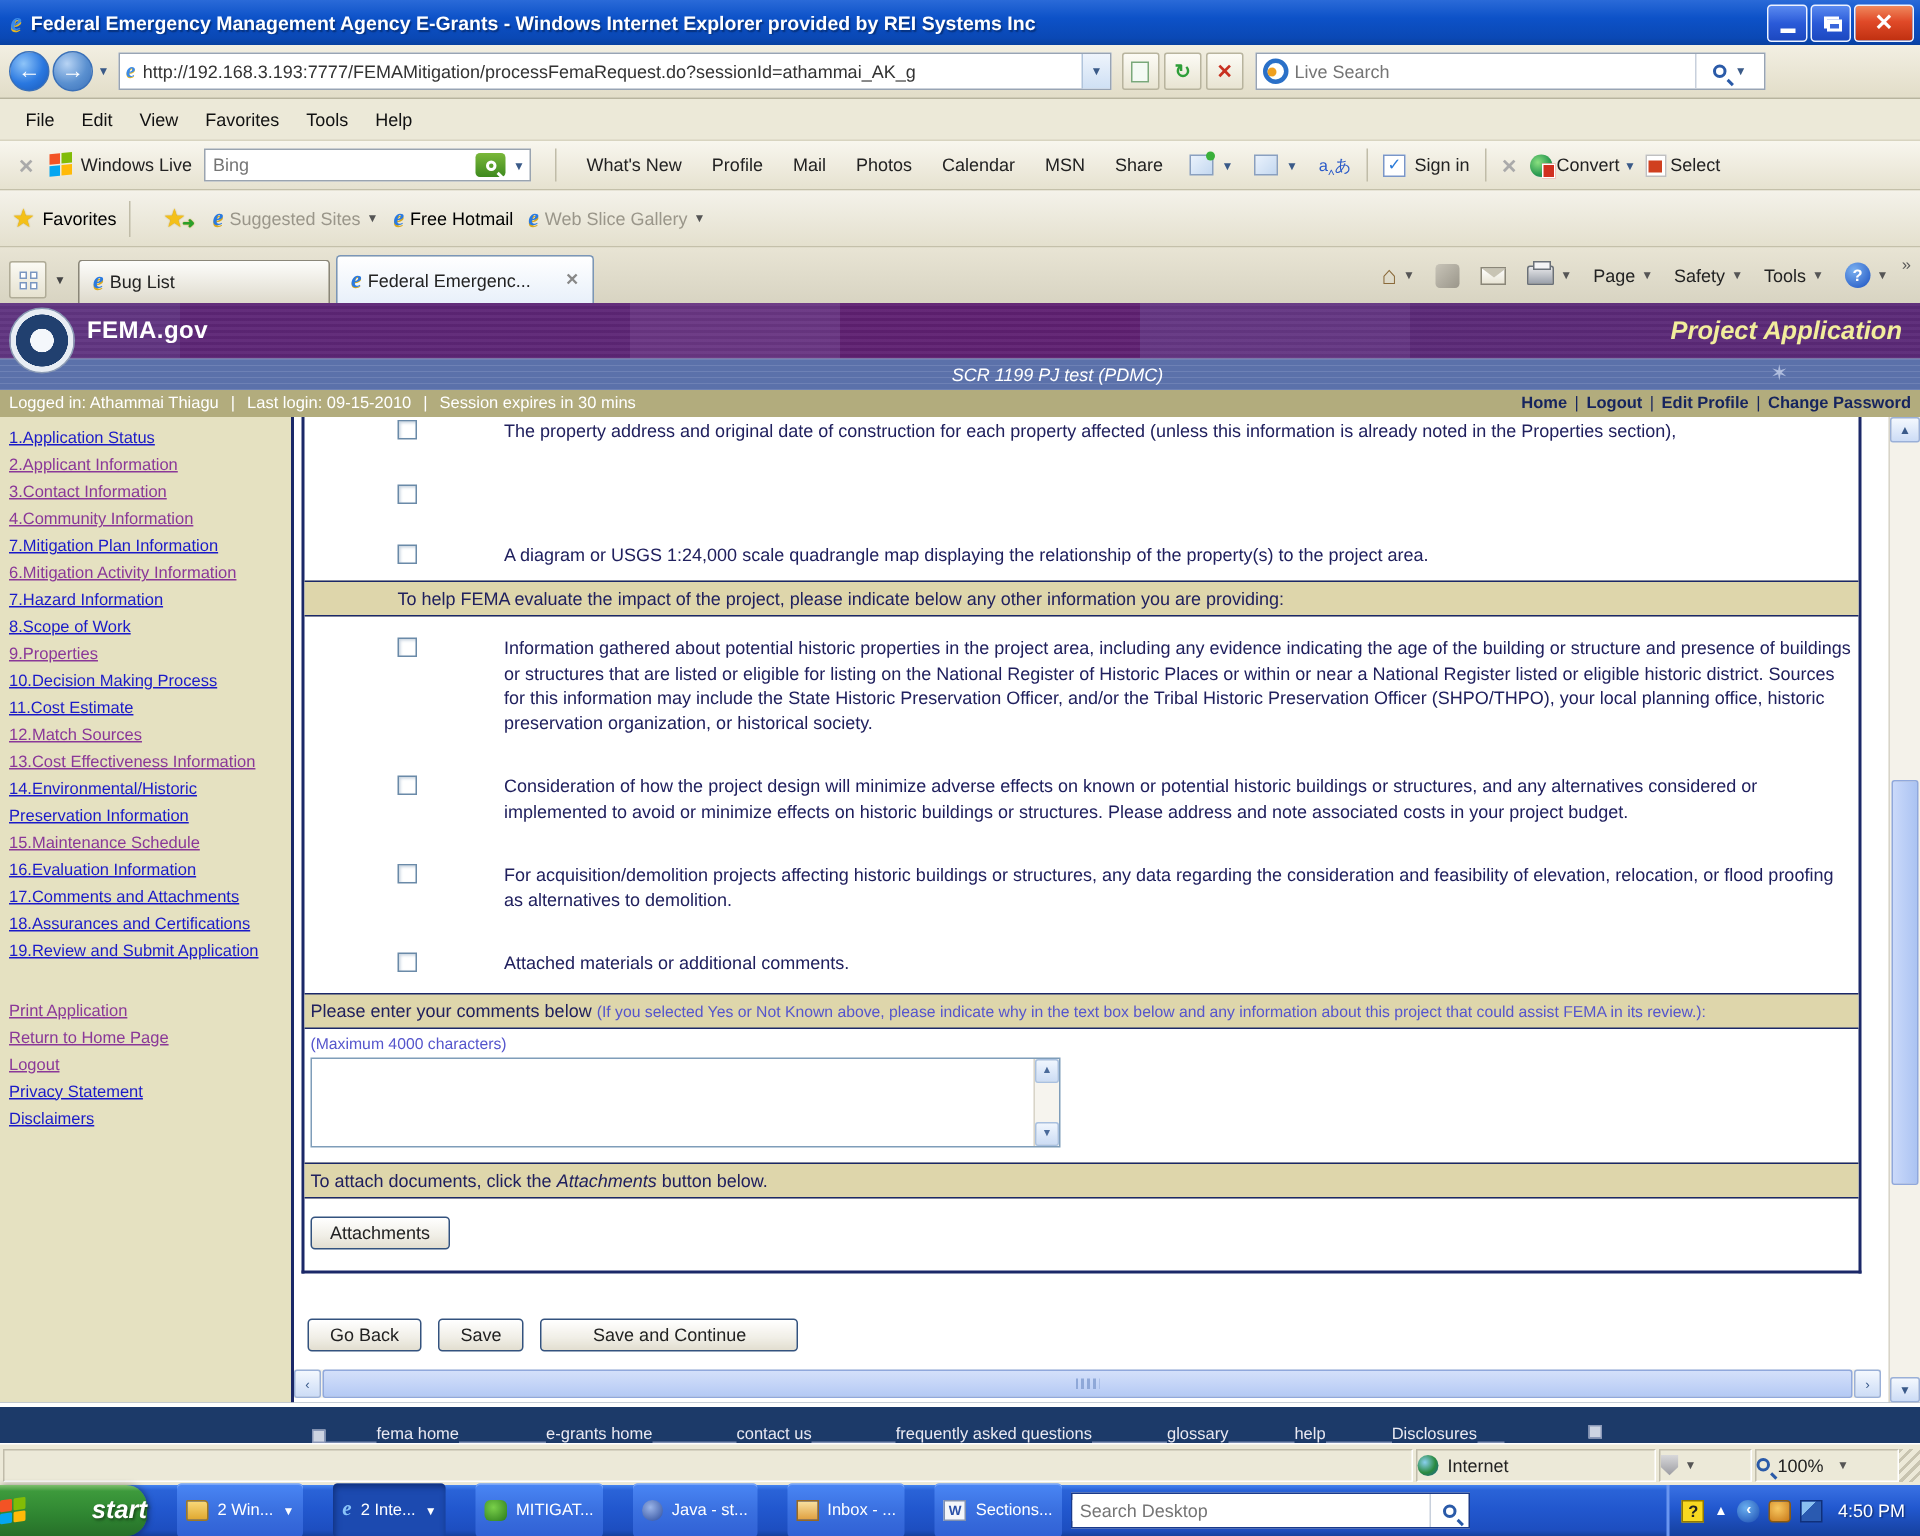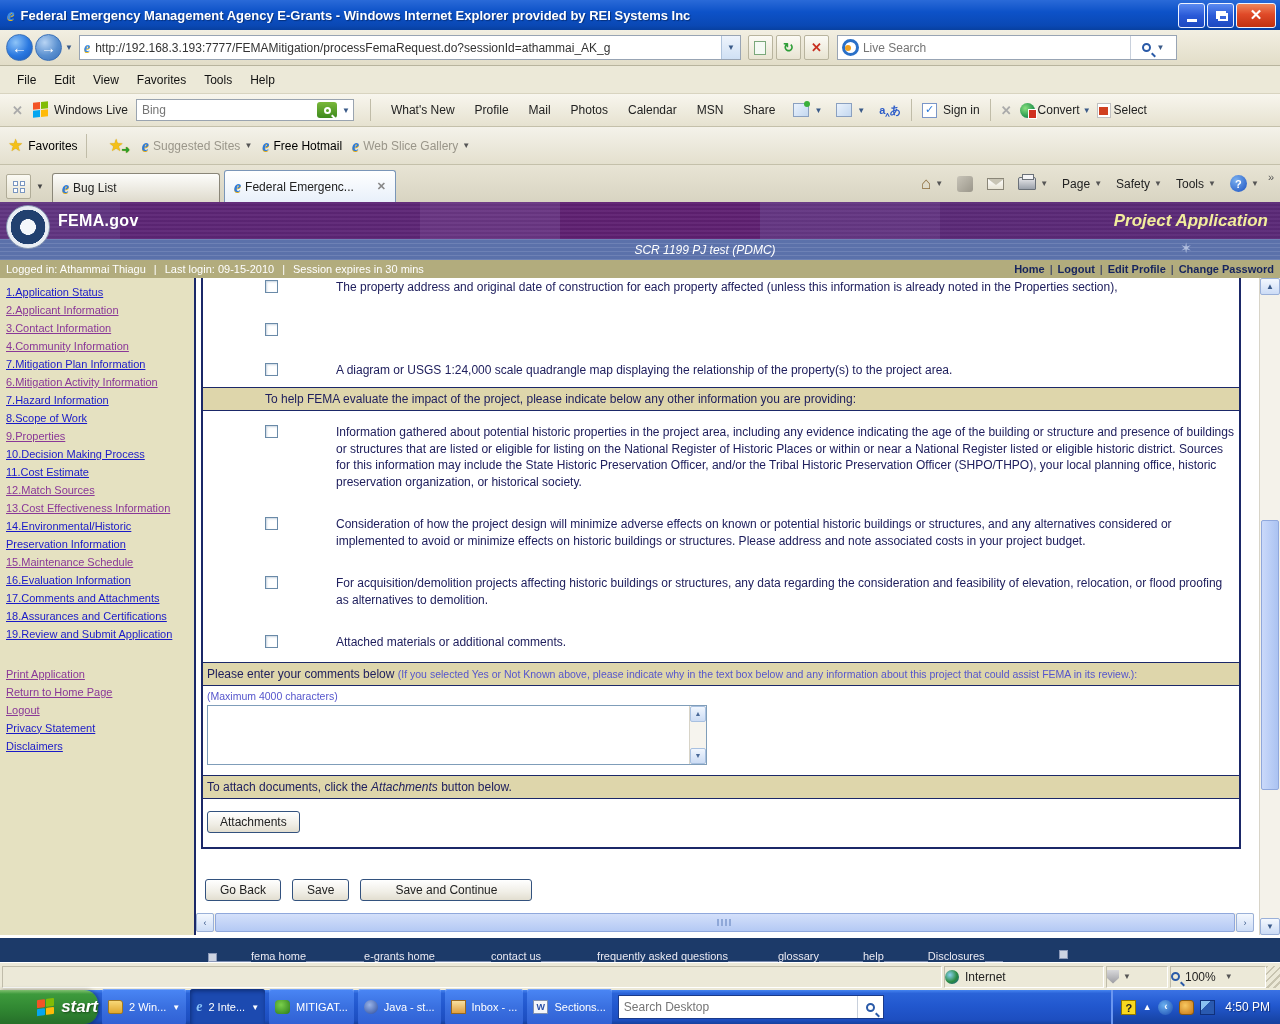--- a/index.html
+++ b/index.html
@@ -47,21 +47,21 @@
   .liveflag span { display:inline-block; width:7px; height:7px; margin:0 1px 1px 0; float:left; }
   .lf1{background:#f35325}.lf2{background:#81bc06}.lf3{background:#05a6f0}.lf4{background:#ffba08}
   .bingbox { width:218px; height:22px; background:#fff; border:1px solid #9aa4b0; display:flex; align-items:center; margin:0 6px 0 8px; padding-left:5px; }
   .bingbox input { border:none; outline:none; flex:1; font-size:12px; color:#888; font-family:"Liberation Sans",sans-serif; }
   .binggo { width:20px; height:16px; background:linear-gradient(180deg,#7ab83a,#3e8a1e); border-radius:3px; display:flex; align-items:center; justify-content:center; margin-right:2px; }
   .binggo .mag { border-color:#fff; width:7px; height:7px; } .binggo .mag::after { background:#fff; left:5px; top:7px; }
   .livesep { width:1px; height:22px; background:#c0bca8; margin:0 10px; }
   .livelink { padding:0 10px; color:#222; white-space:nowrap; }
   .liveico { width:16px; height:14px; border:1px solid #8aa0c0; background:linear-gradient(135deg,#eaf2fc,#c4d8f0); margin:0 2px 0 8px; position:relative; }
   .liveico.map::after { content:""; position:absolute; right:-2px; top:-3px; width:6px; height:6px; border-radius:50%; background:#3ab03a; }
-  .translate { color:#2a5ac8; font-size:11px; font-weight:bold; margin-left:8px;text-align:right; }
+  .translate { color:#2a5ac8; font-size:11px; font-weight:normal; margin-left:8px;text-align:right; }
   .signico { width:15px; height:15px; border:1px solid #7a96c8; background:#fff; position:relative; margin-right:6px; }
   .signico::after { content:"✓"; color:#2a7ad8; font-size:11px; position:absolute; left:2px; top:-1px; }
   .convglobe { width:15px; height:15px; border-radius:50%; background:radial-gradient(circle at 35% 35%,#8ae080,#2a9a50 60%,#1a6a90); margin-right:3px; position:relative; }
   .convglobe::after { content:""; position:absolute; right:-2px; bottom:-1px; width:7px; height:8px; background:#d03020; border:1px solid #fff; }
   .selico { width:14px; height:15px; background:#fff; border:1px solid #c0c0c0; position:relative; margin-right:3px; }
   .selico::after { content:""; position:absolute; left:1px; top:3px; width:9px; height:8px; background:#d04020; }
 
   
   .favrow { height:38px; background:linear-gradient(180deg,#f4f2ea,#e4e0ce); border-bottom:1px solid #c4c0aa; display:flex; align-items:center; padding:0 8px; font-size:12px; }
   .star { color:#f4c018; font-size:17px; text-shadow:0 0 1px #b88a00; margin-right:5px; }
@@ -160,24 +160,24 @@
   .statusbar { height:28px; background:#ece9d8; border-top:1px solid #fff; display:flex; align-items:center; font-size:12px; color:#222; }
   .spane { height:22px; border:1px solid; border-color:#c0bcaa #fff #fff #c0bcaa; margin-left:2px; display:flex; align-items:center; padding:0 0; }
   .spane.big { flex:1; }
   .globe { width:14px; height:14px; border-radius:50%; background:radial-gradient(circle at 35% 35%,#8ad0f0,#2a8a40 55%,#1a5aa0); margin-right:6px; }
   .shield { width:12px; height:14px; background:linear-gradient(180deg,#d8d8da,#9a9aa0); clip-path:polygon(0 0,100% 0,100% 60%,50% 100%,0 60%); }
   .szoom { display:flex; align-items:center; gap:5px; }
   .gripcorner { width:14px; height:22px; background:repeating-linear-gradient(135deg,#c8c4b0 0 2px,transparent 2px 5px); }
 
   
   .taskbar { height:34px; background:linear-gradient(180deg,#4584f0 0%,#2a63d8 10%,#2258cf 45%,#1d4ec0 88%,#15409e 100%); display:flex; align-items:center; }
-  .startbtn { height:34px; width:98px; border-radius:0 14px 14px 0; background:linear-gradient(180deg,#7fbf6f 0%,#3d9a3c 12%,#2f8531 60%,#266f29 100%); box-shadow:1px 0 4px rgba(0,0,0,.4); display:flex; align-items:center; justify-content:flex-end; gap:6px; color:#fff; font-weight:bold; font-style:italic; font-size:17px; text-shadow:1px 1px 2px #1a4a1a; }
+  .startbtn { height:34px; width:98px; border-radius:0 14px 14px 0; background:linear-gradient(180deg,#7fbf6f 0%,#3d9a3c 12%,#2f8531 60%,#266f29 100%); box-shadow:1px 0 4px rgba(0,0,0,.4); display:flex; align-items:center; justify-content:space-between; gap:6px; color:#fff; font-weight:bold; font-style:italic; font-size:17px; text-shadow:1px 1px 2px #1a4a1a; }
   .startflag { width:18px; height:16px; display:grid; grid-template-columns:8px 8px; gap:1px; transform:skewY(-8deg); }
   .startflag span { border-radius:1px; }
-  .taskitem { height:36px; border-radius:3px; margin-left:4px; background:linear-gradient(180deg,#4a86f5,#3a70e0 50%,#3060d4); box-shadow:inset 0 1px 0 #7aa6f8; display:flex; align-items:center; padding:0 6px; color:#fff; font-size:11px; gap:6px; }
+  .taskitem { height:36px; border-radius:3px; margin-left:20px; background:linear-gradient(180deg,#4a86f5,#3a70e0 50%,#3060d4); box-shadow:inset 0 1px 0 #7aa6f8; display:flex; align-items:center; padding:0 6px; color:#fff; font-size:11px; gap:6px; }
   .taskitem.active { background:#1c4ab0; box-shadow:inset 1px 2px 4px #0e2e78; }
   .taskitem .tlbl { white-space:nowrap; overflow:hidden; max-width:66px; }
   .taskitem .tchev { font-size:8px; }
   .tico { width:15px; height:14px; flex-shrink:0; }
   .tico.folder { background:linear-gradient(180deg,#f8d878,#e0a830); border:1px solid #a07820; border-radius:1px 3px 2px 2px; }
   .tico.iee2 { font-family:"Liberation Serif",serif; font-style:italic; font-weight:bold; color:#8ac4f8; font-size:14px; width:auto; line-height:14px; }
   .tico.frog { background:radial-gradient(circle at 40% 35%,#7ad04a,#2a7a1a); border-radius:4px; }
   .tico.java { background:radial-gradient(circle at 40% 35%,#9ab4e8,#2a4a9a); border-radius:50%; width:14px; }
   .tico.inbox { background:linear-gradient(180deg,#f8e0a0,#e0a040); border:1px solid #986820; }
   .tico.word { background:#f4f6fa; border:1px solid #8090b0; position:relative; }

